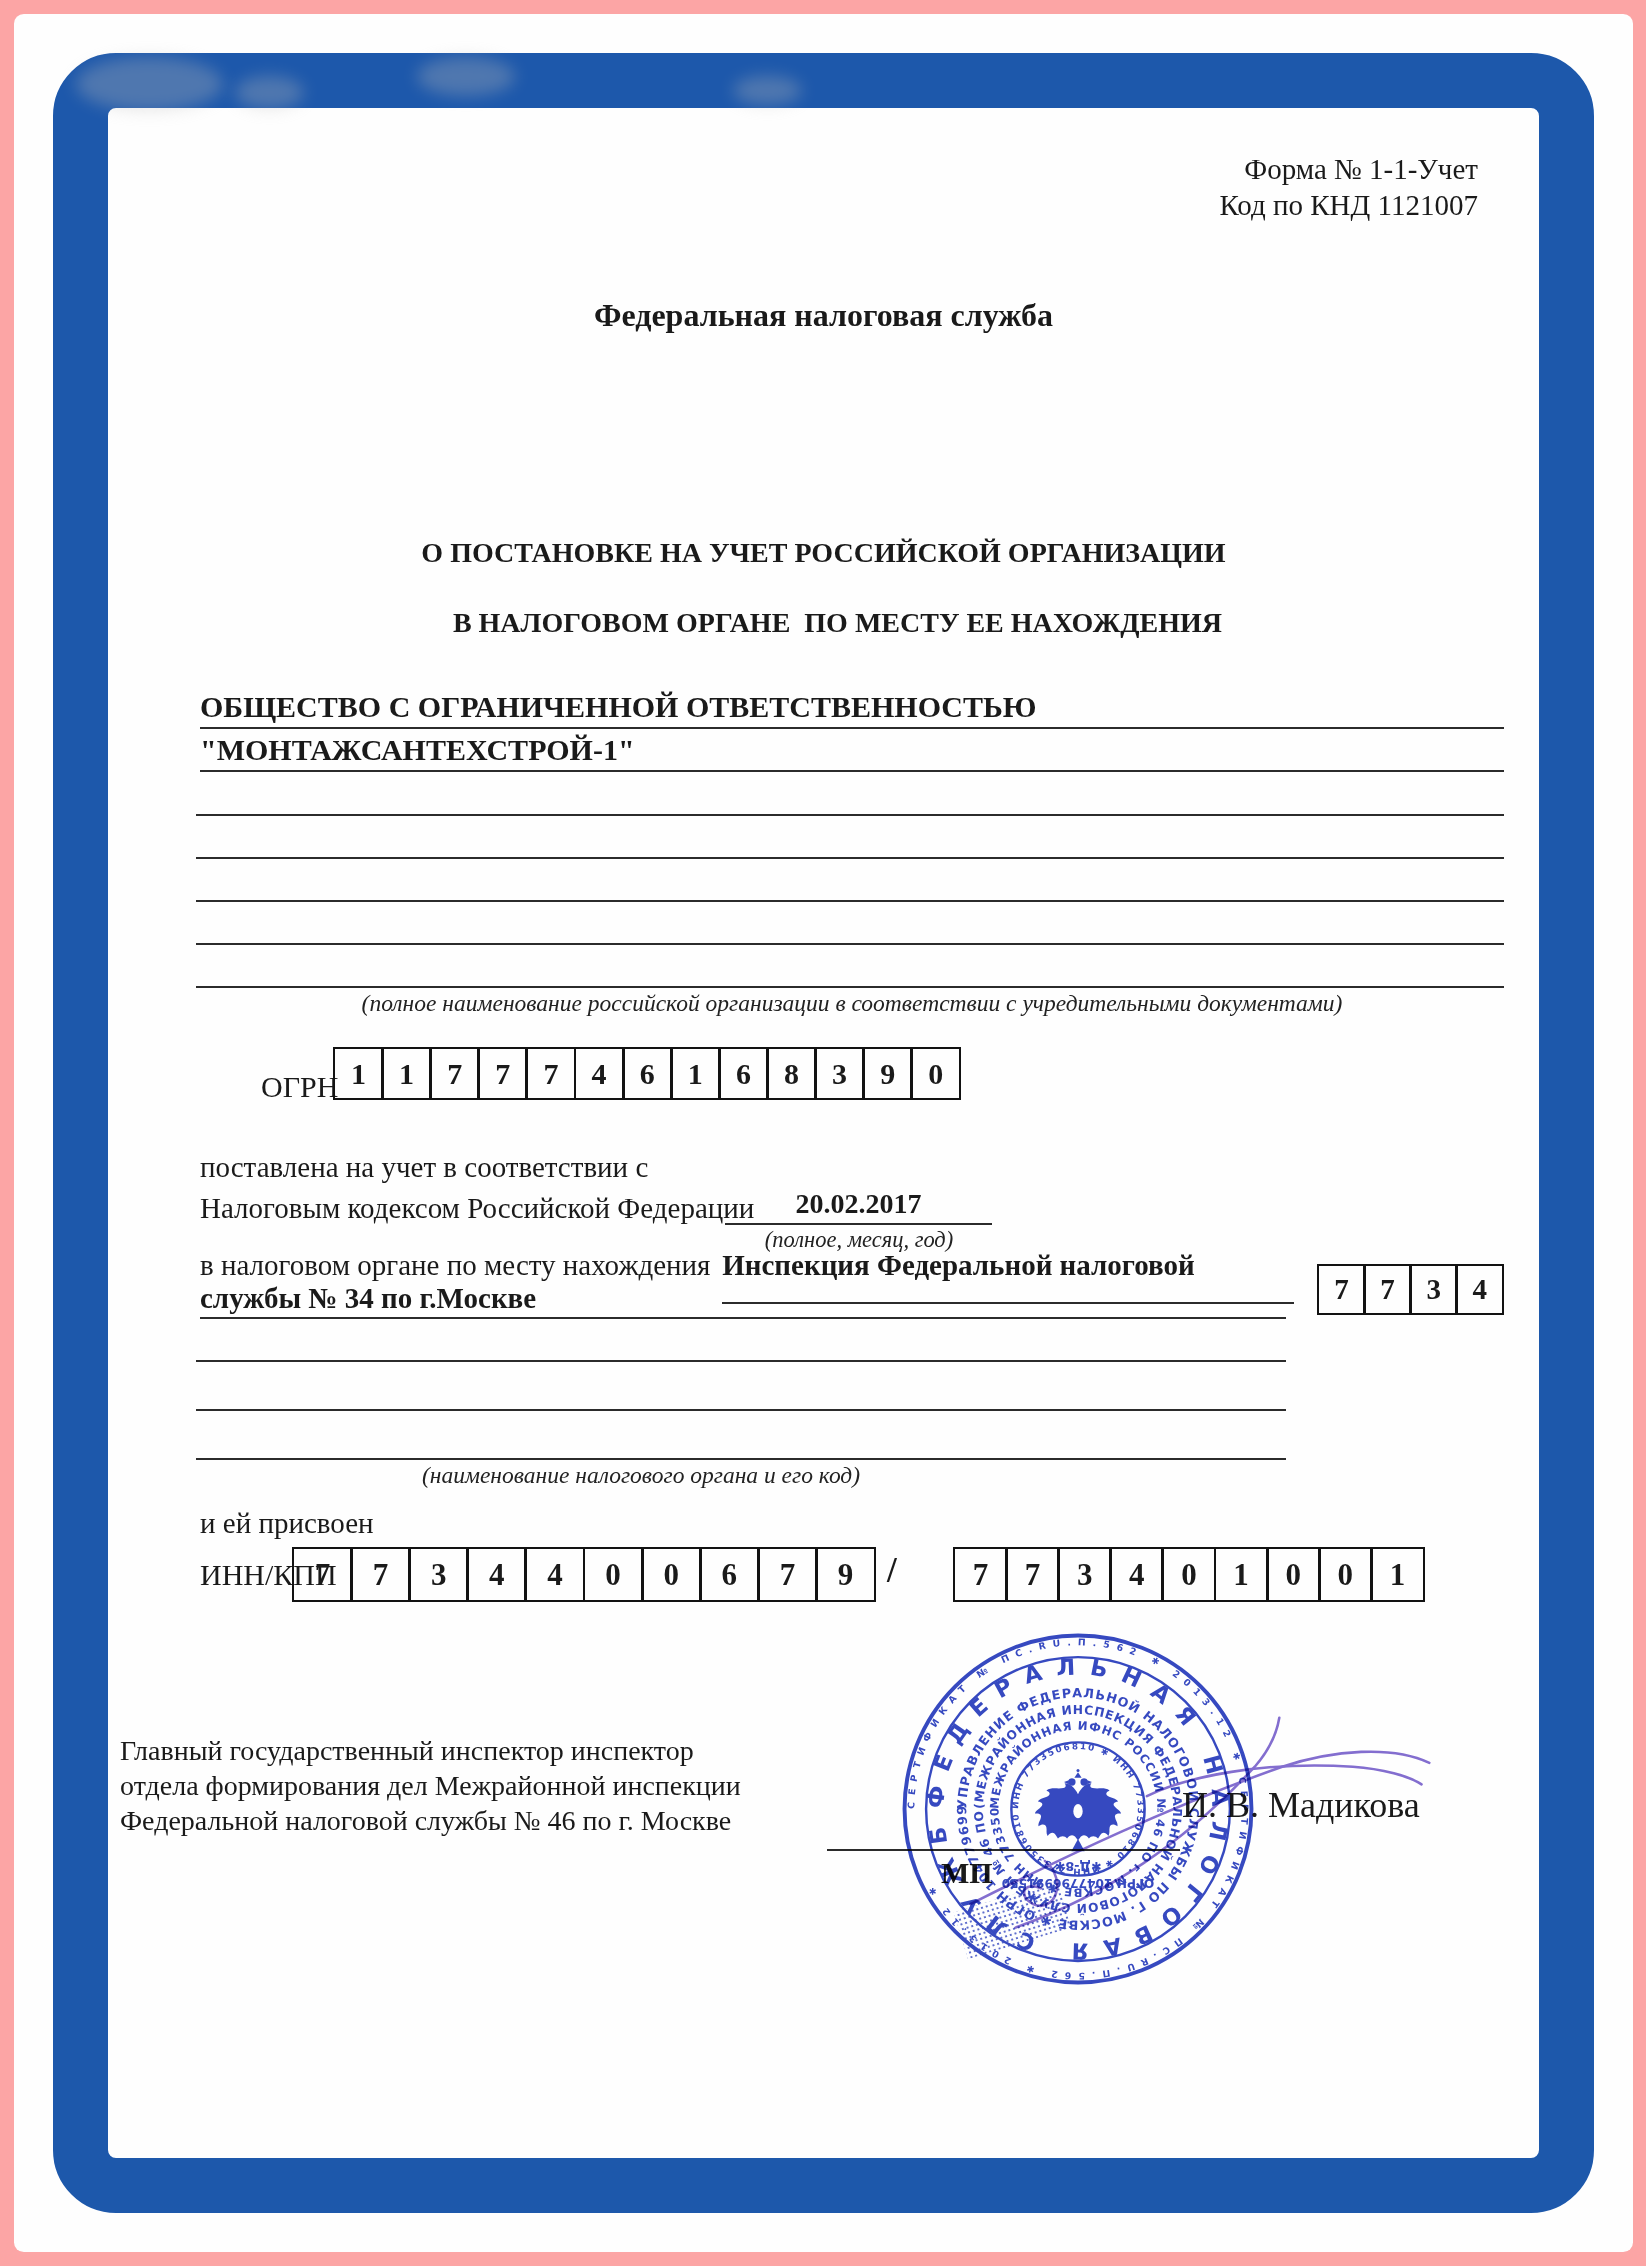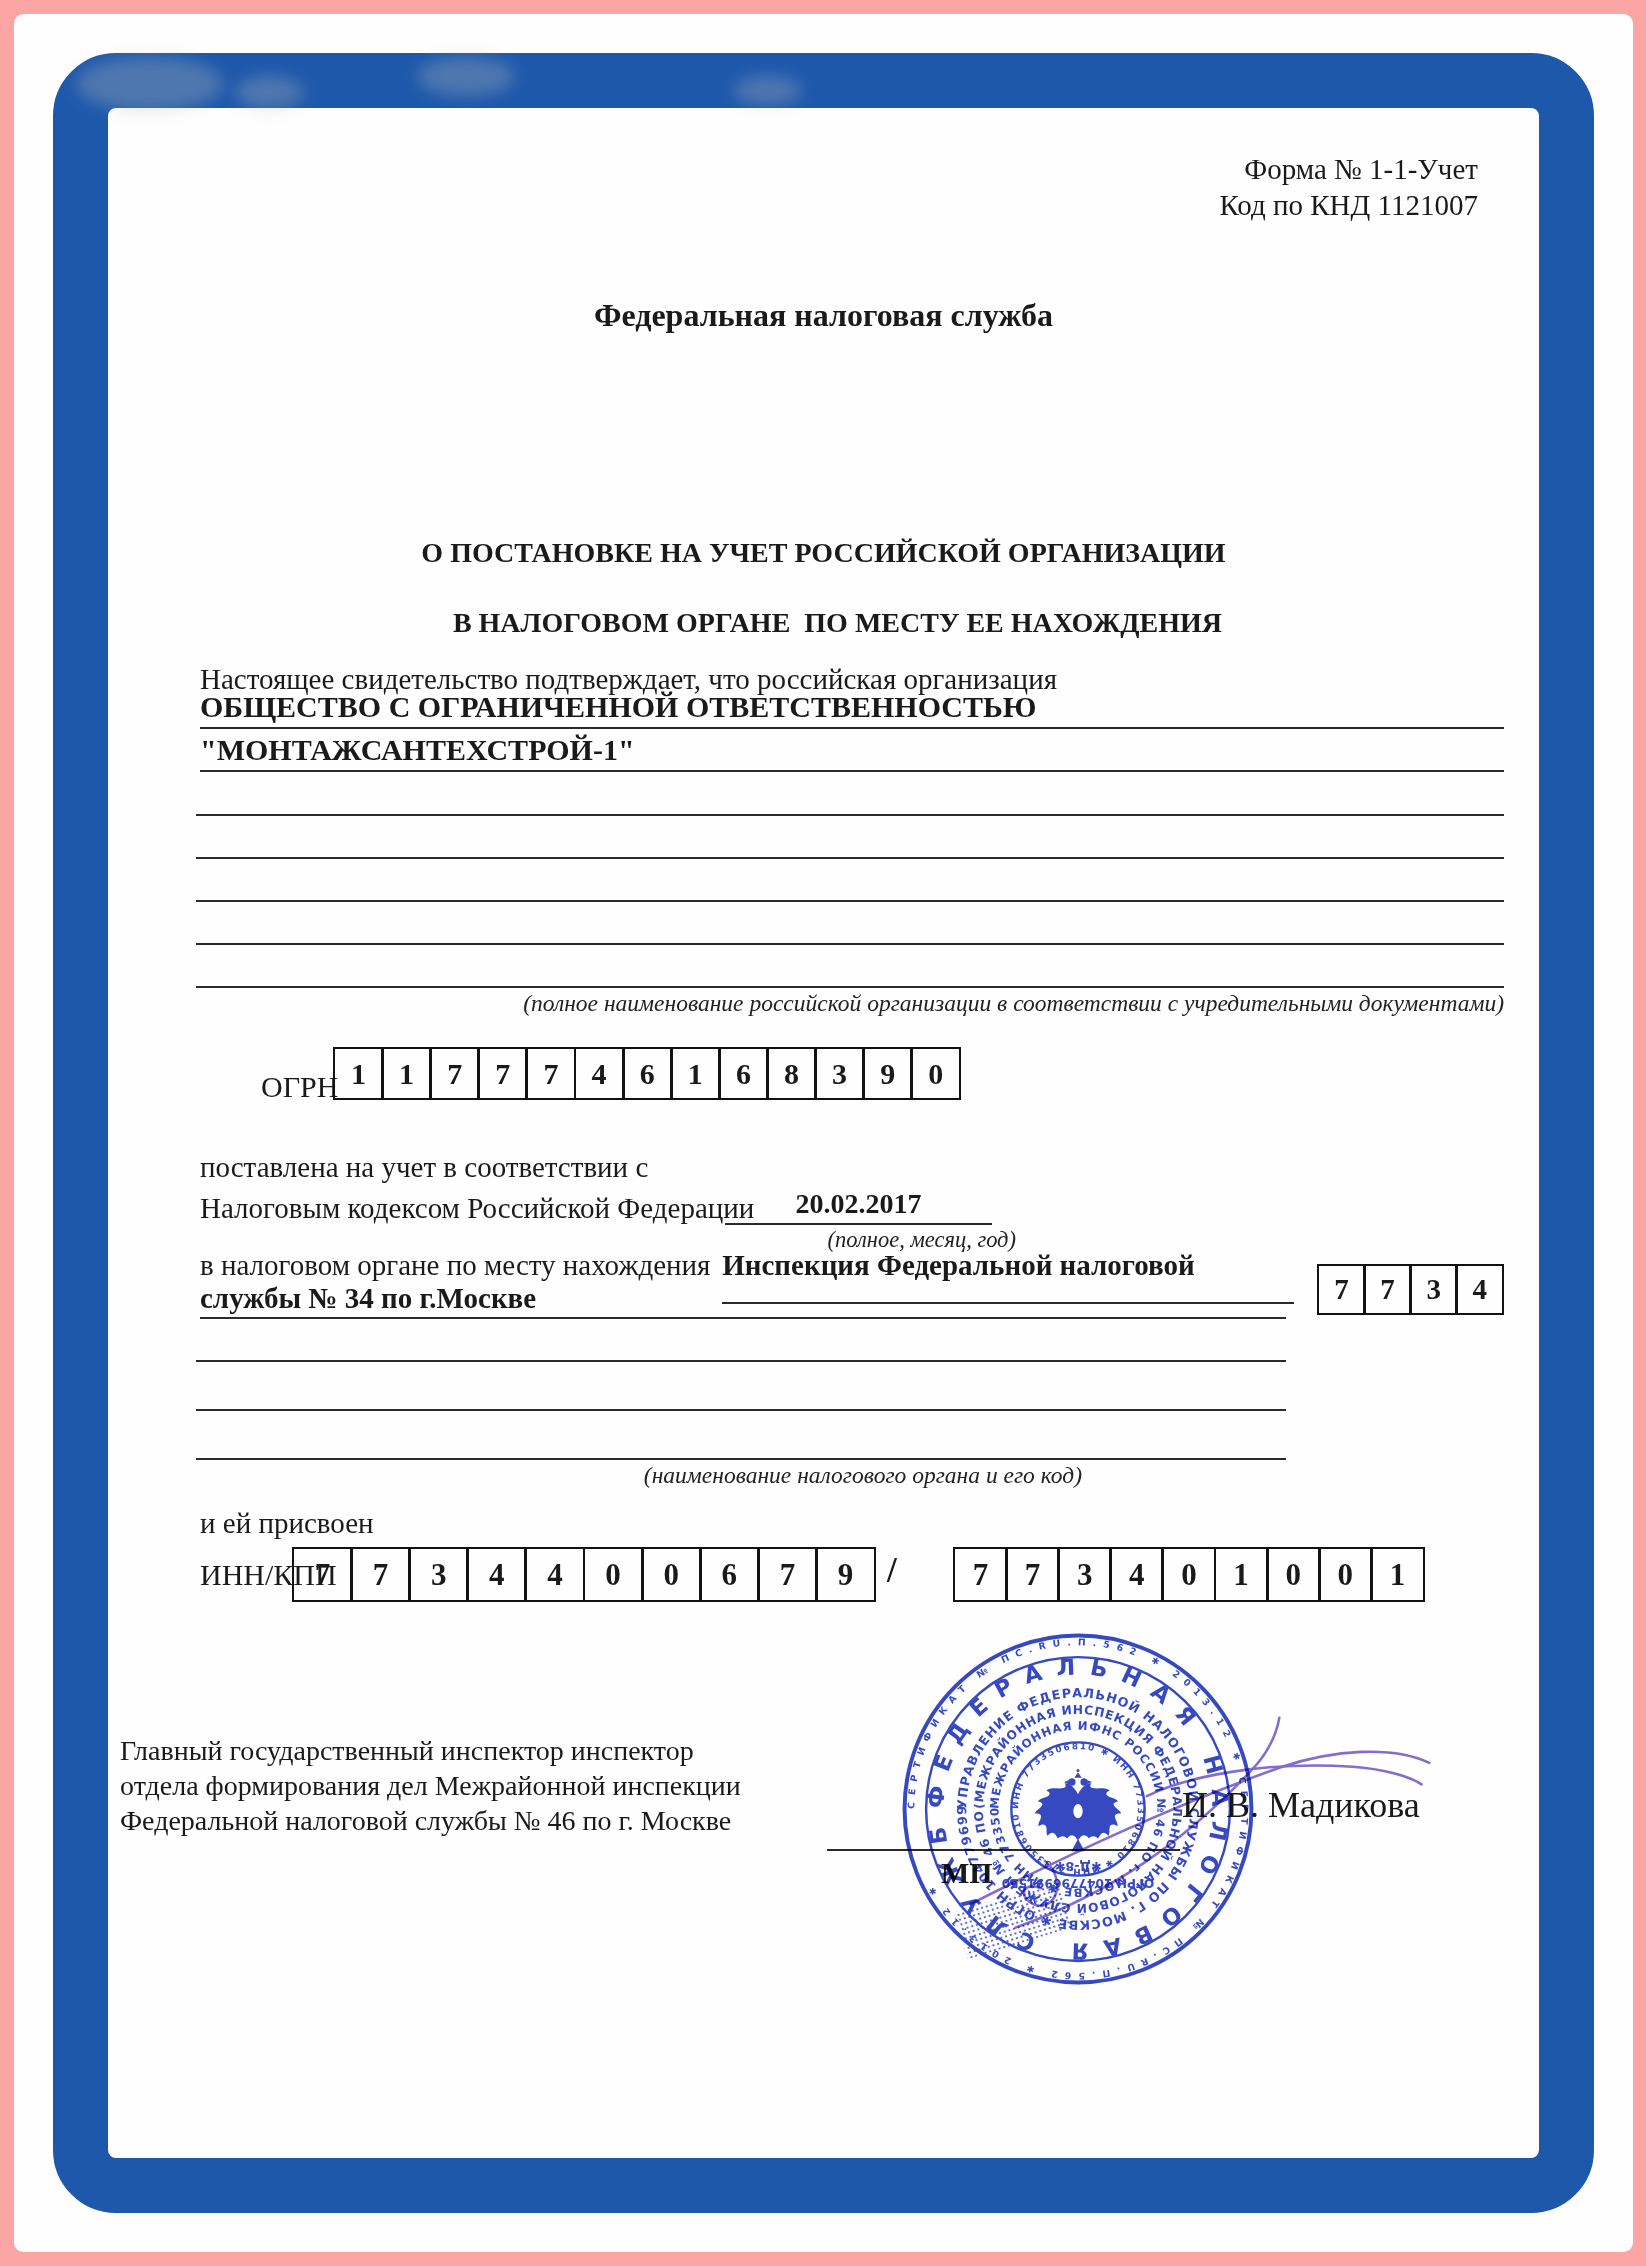--- a/index.html
+++ b/index.html
@@ -15,21 +15,21 @@
   .agency{position:absolute;left:0;right:0;top:297px;text-align:center;
           font-weight:700;font-size:32px;}
   .doc-title{position:absolute;left:0;right:0;top:351px;text-align:center;
              font-weight:700;font-size:65px;letter-spacing:1px;}
   .subtitle{position:absolute;left:0;right:0;top:535px;text-align:center;
             font-weight:700;font-size:28px;line-height:35px;white-space:pre-wrap;}
   .bodytext{font-size:29px;}
   .orgline{position:absolute;left:200px;width:1304px;height:37px;
            border-bottom:2px solid #2b2b2b;font-weight:700;font-size:30px;}
   .rule{position:absolute;border-top:2px solid #2b2b2b;}
-  .caption{position:absolute;font-style:italic;font-size:23.5px;text-align:right;color:#222;}
+  .caption{position:absolute;font-style:italic;font-size:23.5px;text-align:center;color:#222;}
   .cells{position:absolute;display:flex;}
   .cells .cell{display:flex;align-items:center;justify-content:center;
                border:2.9px solid #121212;margin-left:-2.9px;font-weight:700;
                font-family:"Liberation Serif",serif;background:transparent;}
   .cells .cell:first-child{margin-left:0;}
   .ogrn-cells .cell{width:47px;height:49px;font-size:30px;}
   .code-cells .cell{width:45px;height:47px;font-size:29px;}
   .inn-cells .cell{width:57px;height:51px;font-size:31px;}
   .kpp-cells .cell{width:51px;height:51px;font-size:31px;}
   .date-val{position:absolute;left:727px;width:263px;top:1188px;text-align:center;
@@ -61,21 +61,20 @@
 
   <div class="form-block">
     <div>Форма № 1-1-Учет</div>
     <div>Код по КНД 1121007</div>
   </div>
 
   <div class="agency">Федеральная налоговая служба</div>
   <div class="subtitle"><span>О ПОСТАНОВКЕ НА УЧЕТ РОССИЙСКОЙ ОРГАНИЗАЦИИ</span><br>
     <span>В НАЛОГОВОМ ОРГАНЕ  ПО МЕСТУ ЕЕ НАХОЖДЕНИЯ</span></div>
 
-  <div class="abs bodytext" style="left:200px;top:663px;">Настоящее свидетельство подтверждает, что российская организация</div>
 
   <div class="orgline" style="top:690px;">ОБЩЕСТВО С ОГРАНИЧЕННОЙ ОТВЕТСТВЕННОСТЬЮ</div>
   <div class="orgline" style="top:733px;">"МОНТАЖСАНТЕХСТРОЙ-1"</div>
 
   <div class="rule" style="left:196px;width:1308px;top:814px;"></div>
   <div class="rule" style="left:196px;width:1308px;top:857px;"></div>
   <div class="rule" style="left:196px;width:1308px;top:900px;"></div>
   <div class="rule" style="left:196px;width:1308px;top:943px;"></div>
   <div class="rule" style="left:196px;width:1308px;top:986px;"></div>
 

